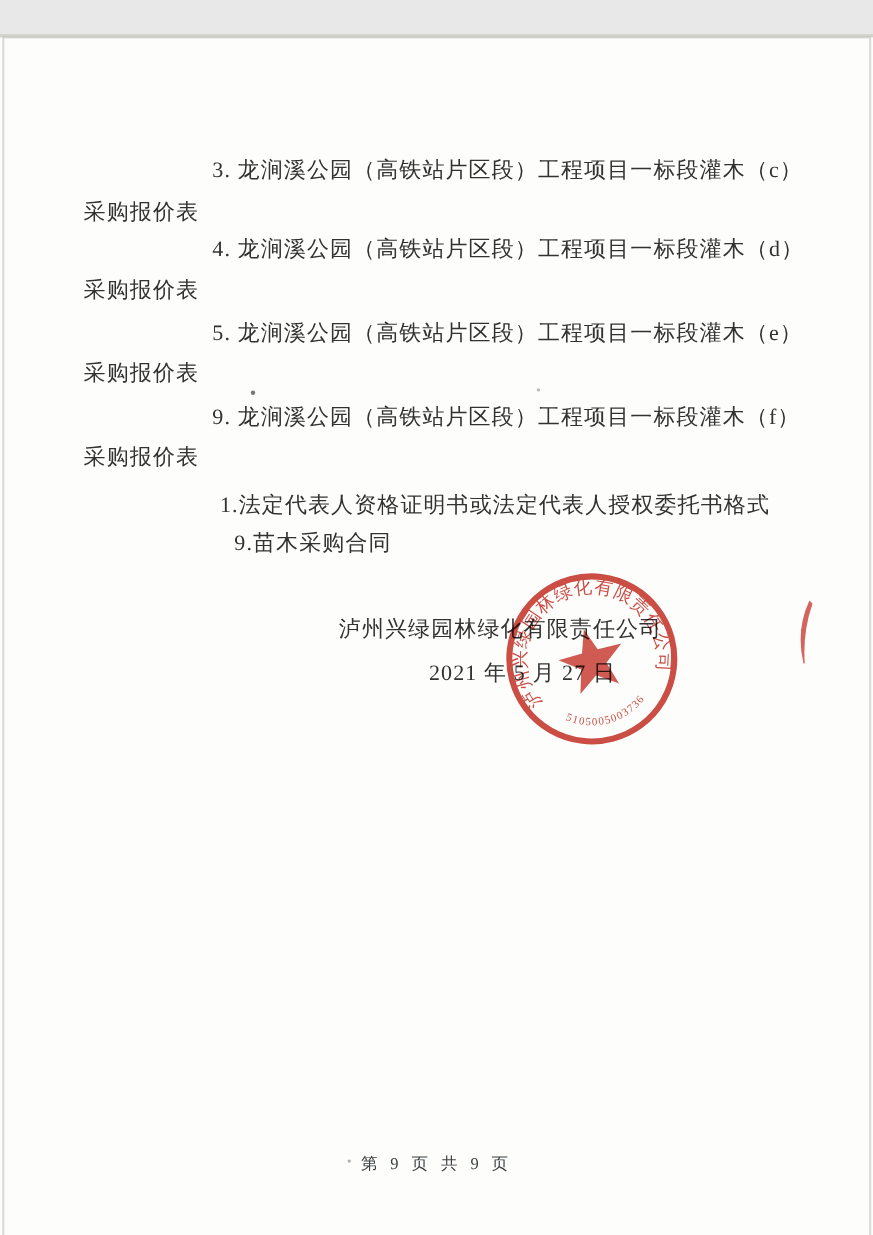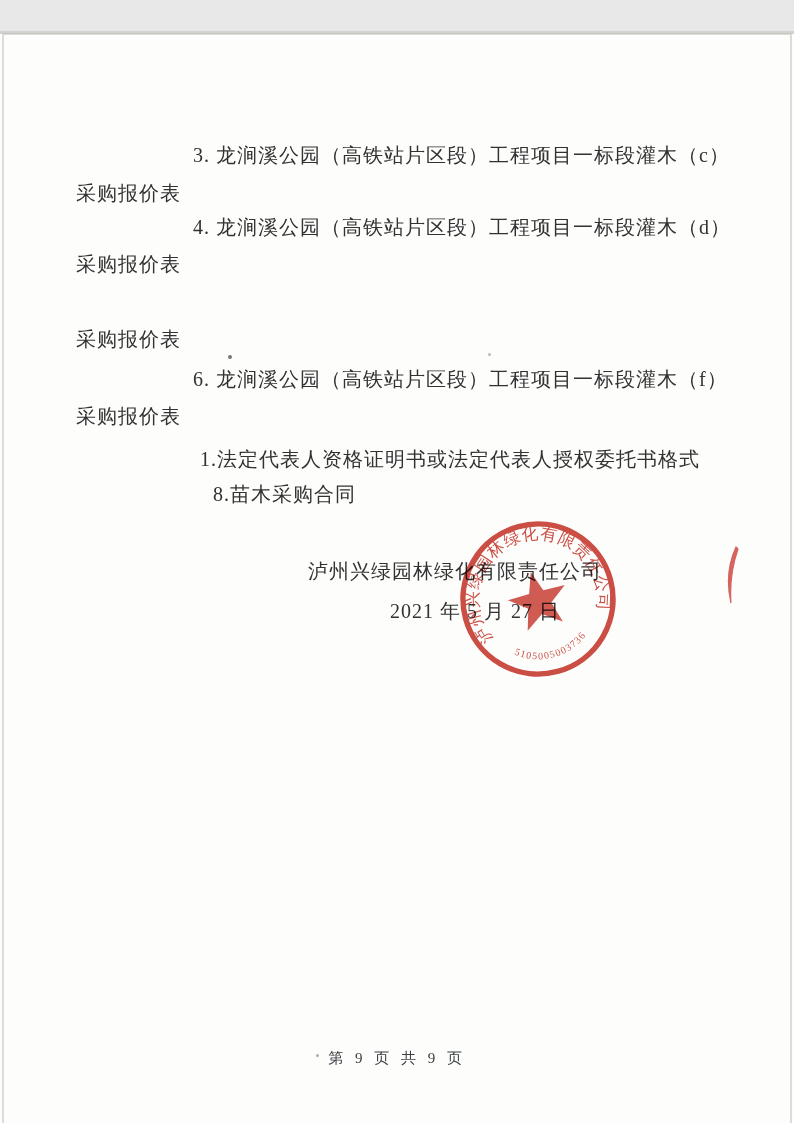--- a/index.html
+++ b/index.html
@@ -61,27 +61,28 @@
 
   <div class="scan-edge-top"></div>
   <div class="scan-edge"></div>
 
   <div class="line" style="left:193px;top:111px;">3. 龙涧溪公园（高铁站片区段）工程项目一标段灌木（c）</div>
   <div class="line" style="left:76px;top:149px;">采购报价表</div>
 
   <div class="line" style="left:193px;top:183px;">4. 龙涧溪公园（高铁站片区段）工程项目一标段灌木（d）</div>
   <div class="line" style="left:76px;top:220px;">采购报价表</div>
 
+  <div class="line" style="left:193px;top:259px;">5. 龙涧溪公园（高铁站片区段）工程项目一标段灌木（e）</div>
   <div class="line" style="left:76px;top:295px;">采购报价表</div>
 
-  <div class="line" style="left:193px;top:335px;">6. 龙涧溪公园（高铁站片区段）工程项目一标段灌木（f）</div>
+  <div class="line" style="left:193px;top:335px;">9. 龙涧溪公园（高铁站片区段）工程项目一标段灌木（f）</div>
   <div class="line" style="left:76px;top:372px;">采购报价表</div>
 
   <div class="line" style="left:200px;top:415px;">1.法定代表人资格证明书或法定代表人授权委托书格式</div>
-  <div class="line" style="left:213px;top:450px;">8.苗木采购合同</div>
+  <div class="line" style="left:213px;top:450px;">9.苗木采购合同</div>
 
   <div class="sig" style="left:308px;top:527px;">泸州兴绿园林绿化有限责任公司</div>
   <div class="sig" style="left:390px;top:567px;">2021 年 5 月 27 日</div>
 
   <svg class="seal" viewBox="0 0 170 170">
     <defs>
       <path id="sealTopArc" d="M 33,115 A 60,60 0 1 1 137,115" fill="none"></path>
       <path id="sealBottomArc" d="M 36,120 A 60,60 0 0 0 134,120" fill="none"></path>
     </defs>
     <circle cx="85" cy="85" r="75" fill="none" stroke="#c5352b" stroke-width="5.5"></circle>

